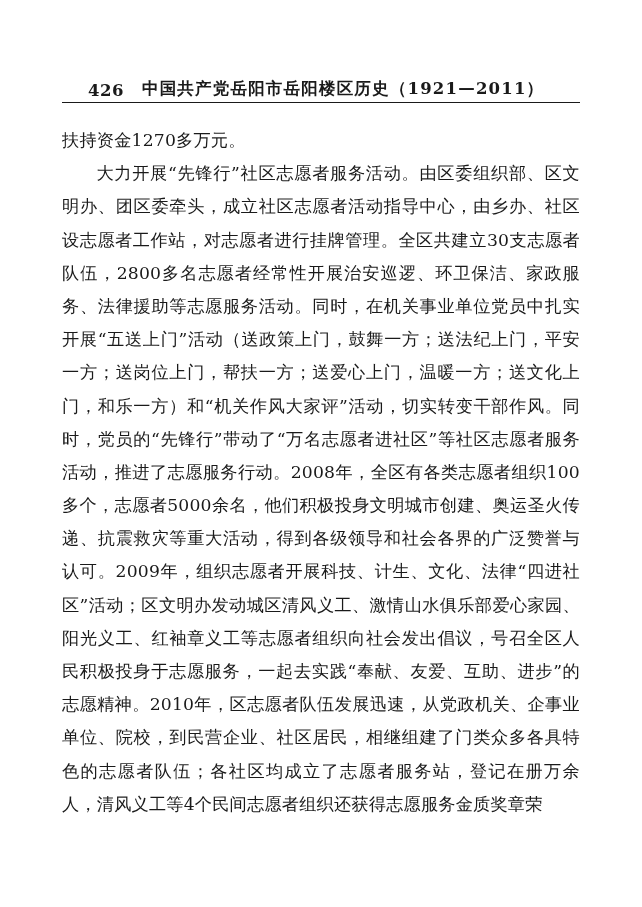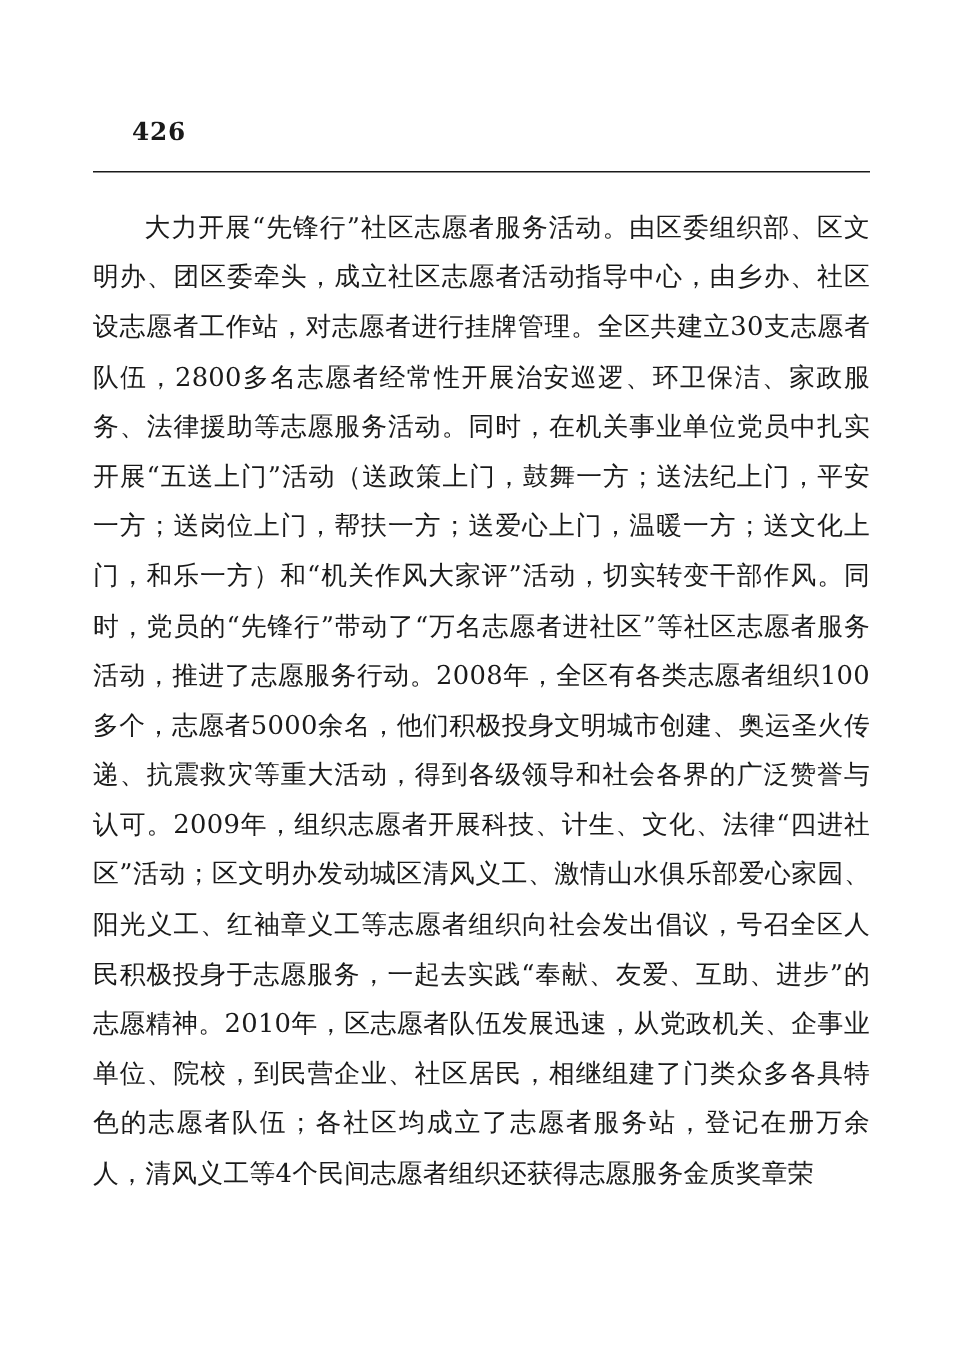--- a/index.html
+++ b/index.html
@@ -19,21 +19,21 @@
     width: 642px;
     height: 907px;
     box-sizing: border-box;
     padding: 78px 62px 40px 62px;
   }
   .header {
     display: flex;
     align-items: flex-end;
     gap: 18px;
     padding-left: 26px;
-    padding-bottom: 17px;
+    padding-bottom: 2px;
     border-bottom: 1.6px solid #1a1a1a;
     margin-bottom: 21px;
   }
   .page-number {
     font-size: 16.5px;
     font-weight: bold;
     letter-spacing: 0.5px;
     font-family: "DejaVu Serif", "Liberation Serif", serif;
   }
   .header-title {
@@ -57,19 +57,21 @@
     text-indent: 0;
   }
 </style>
 </head>
 <body>
 
 <div class="page">
 
   <div class="header">
     <div class="page-number">426</div>
+    <div class="header-title">中国共产党岳阳市岳阳楼区历史（1921—2011）</div>
   </div>
 
   <div class="body-text">
+    <p class="para no-indent">扶持资金1270多万元。</p>
     <p class="para">大力开展“先锋行”社区志愿者服务活动。由区委组织部、区文明办、团区委牵头，成立社区志愿者活动指导中心，由乡办、社区设志愿者工作站，对志愿者进行挂牌管理。全区共建立30支志愿者队伍，2800多名志愿者经常性开展治安巡逻、环卫保洁、家政服务、法律援助等志愿服务活动。同时，在机关事业单位党员中扎实开展“五送上门”活动（送政策上门，鼓舞一方；送法纪上门，平安一方；送岗位上门，帮扶一方；送爱心上门，温暖一方；送文化上门，和乐一方）和“机关作风大家评”活动，切实转变干部作风。同时，党员的“先锋行”带动了“万名志愿者进社区”等社区志愿者服务活动，推进了志愿服务行动。2008年，全区有各类志愿者组织100多个，志愿者5000余名，他们积极投身文明城市创建、奥运圣火传递、抗震救灾等重大活动，得到各级领导和社会各界的广泛赞誉与认可。2009年，组织志愿者开展科技、计生、文化、法律“四进社区”活动；区文明办发动城区清风义工、激情山水俱乐部爱心家园、阳光义工、红袖章义工等志愿者组织向社会发出倡议，号召全区人民积极投身于志愿服务，一起去实践“奉献、友爱、互助、进步”的志愿精神。2010年，区志愿者队伍发展迅速，从党政机关、企事业单位、院校，到民营企业、社区居民，相继组建了门类众多各具特色的志愿者队伍；各社区均成立了志愿者服务站，登记在册万余人，清风义工等4个民间志愿者组织还获得志愿服务金质奖章荣</p>
   </div>
 
 </div>
 
 </body></html>

